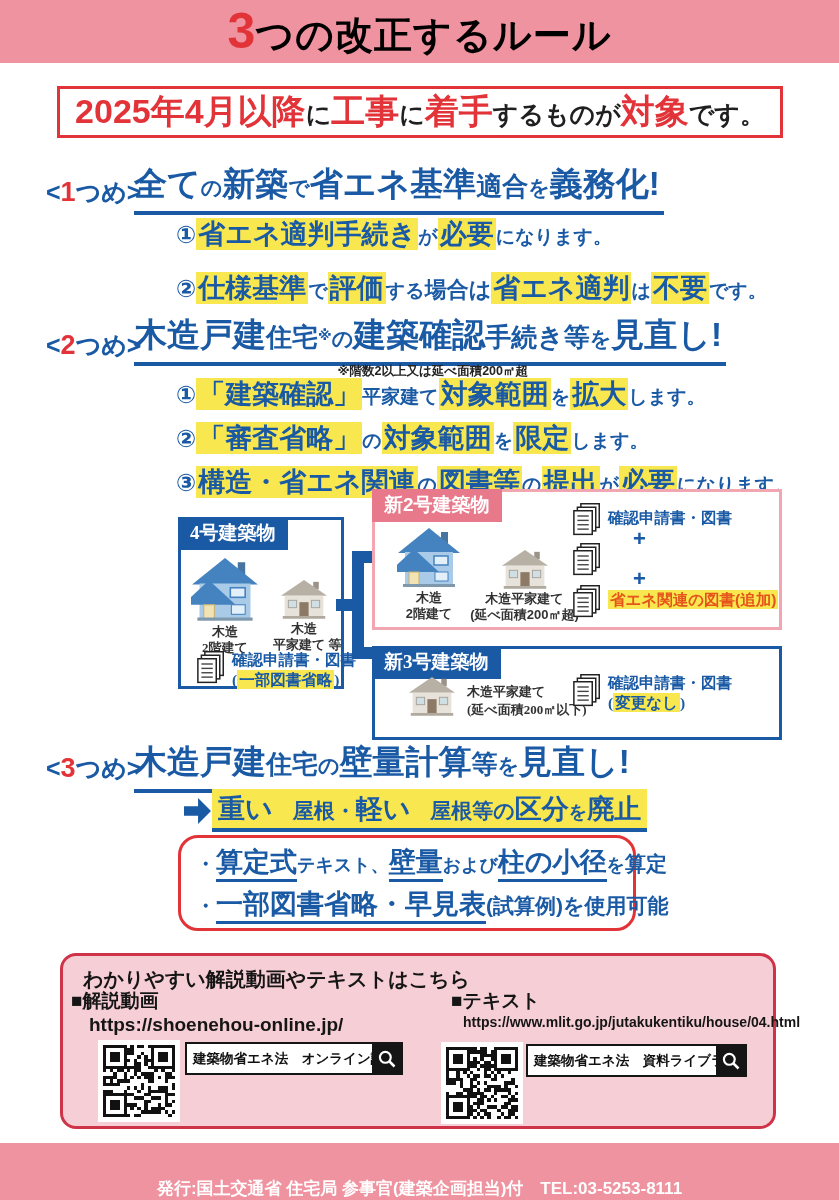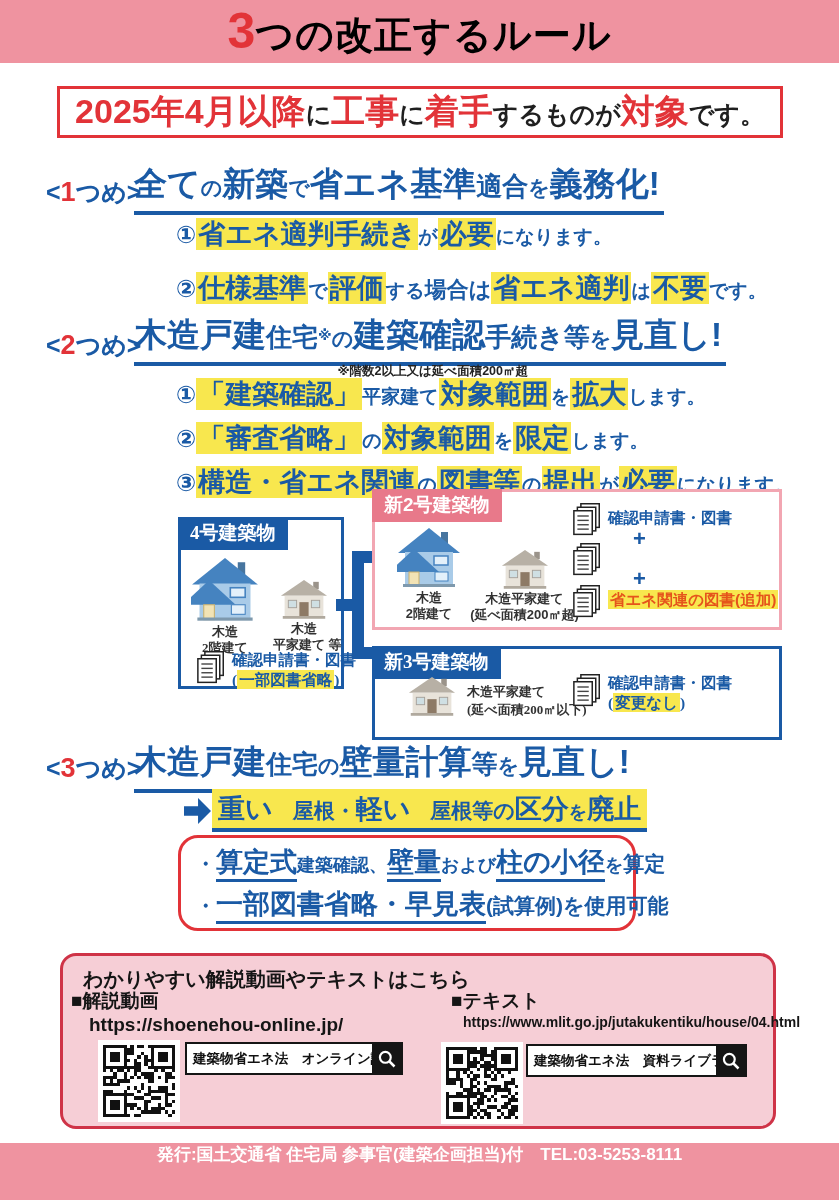--- a/index.html
+++ b/index.html
@@ -86,21 +86,21 @@
   .info-heading{position:absolute;font-size:19px;color:#151515;white-space:nowrap;}
   .info-url{position:absolute;color:#151515;white-space:nowrap;}
   .qr-patch{position:absolute;width:82px;height:82px;background:#fff;padding:5px;}
   .qr-patch svg{width:72px;height:72px;display:block;}
   .searchbar{position:absolute;height:33px;background:#fff;border:2px solid #151515;display:flex;align-items:center;}
   .searchbar .stext{flex:1;padding:0 6px;font-size:13.5px;color:#111;white-space:nowrap;overflow:hidden;}
   .mag-btn{width:29px;height:29px;background:#151515;display:flex;align-items:center;justify-content:center;flex:0 0 29px;}
 
   
   .footer-band{left:0;top:1143px;width:839px;height:57px;background:var(--pink);
-    display:flex;align-items:flex-start;justify-content:center;color:#fff;font-size:17px;white-space:nowrap;}
+    display:flex;align-items:flex-end;justify-content:center;color:#fff;font-size:17px;white-space:nowrap;}
 </style>
 </head>
 <body>
 
 <div class="page">
 
   <div class="abs hdr-band">
     <div class="nowrap"><span class="red3">3</span><span class="wh">つの改正するルール</span></div>
   </div>
 
@@ -288,21 +288,21 @@
 
   <div class="abs sec-label" style="left:46px;top:752px;"><span>&lt;</span><span class="red">3</span><span>つめ&gt;</span></div>
   <div class="abs" style="left:134px;top:740px;">
     <div class="sec-title"><span class="em">木造戸建</span><span class="md">住宅</span><span class="sm">の</span><span class="em">壁量計算</span><span class="md">等</span><span class="sm">を</span><span class="em">見直し!</span></div>
   </div>
   <div class="abs big-arrow"></div>
   <div class="abs arrow-text">
     <span class="arrow-hl"><span class="em">重い</span><span class="md">屋根・</span><span class="em">軽い</span><span class="md">屋根等の</span><span class="em">区分</span><span class="sm">を</span><span class="em">廃止</span></span>
   </div>
   <div class="abs calc-box">
-    <div class="calc-line"><span class="md">・</span><span class="em u">算定式</span><span class="sm">建築確認、</span><span class="em u">壁量</span><span class="sm">および</span><span class="em u">柱の小径</span><span class="sm">を</span><span class="md">算定</span></div>
+    <div class="calc-line"><span class="md">・</span><span class="em u">算定式</span><span class="sm">テキスト、</span><span class="em u">壁量</span><span class="sm">および</span><span class="em u">柱の小径</span><span class="sm">を</span><span class="md">算定</span></div>
     <div class="calc-line"><span class="md">・</span><span class="em u">一部図書省略・早見表</span><span class="md">(試算例)</span><span class="md">を使用可能</span></div>
   </div>
 
   <div class="abs info-box">
     <div class="info-title">わかりやすい解説動画やテキストはこちら</div>
     <div class="info-heading" style="left:8px;top:32px;">■解説動画</div>
     <div class="info-url" style="left:26px;top:58px;font-size:19px;">https://shoenehou-online.jp/</div>
     <div class="qr-patch" style="left:35px;top:84px;">
         <svg viewBox="0 0 21 21" shape-rendering="crispEdges" xmlns="http://www.w3.org/2000/svg">
           <g fill="#111">

